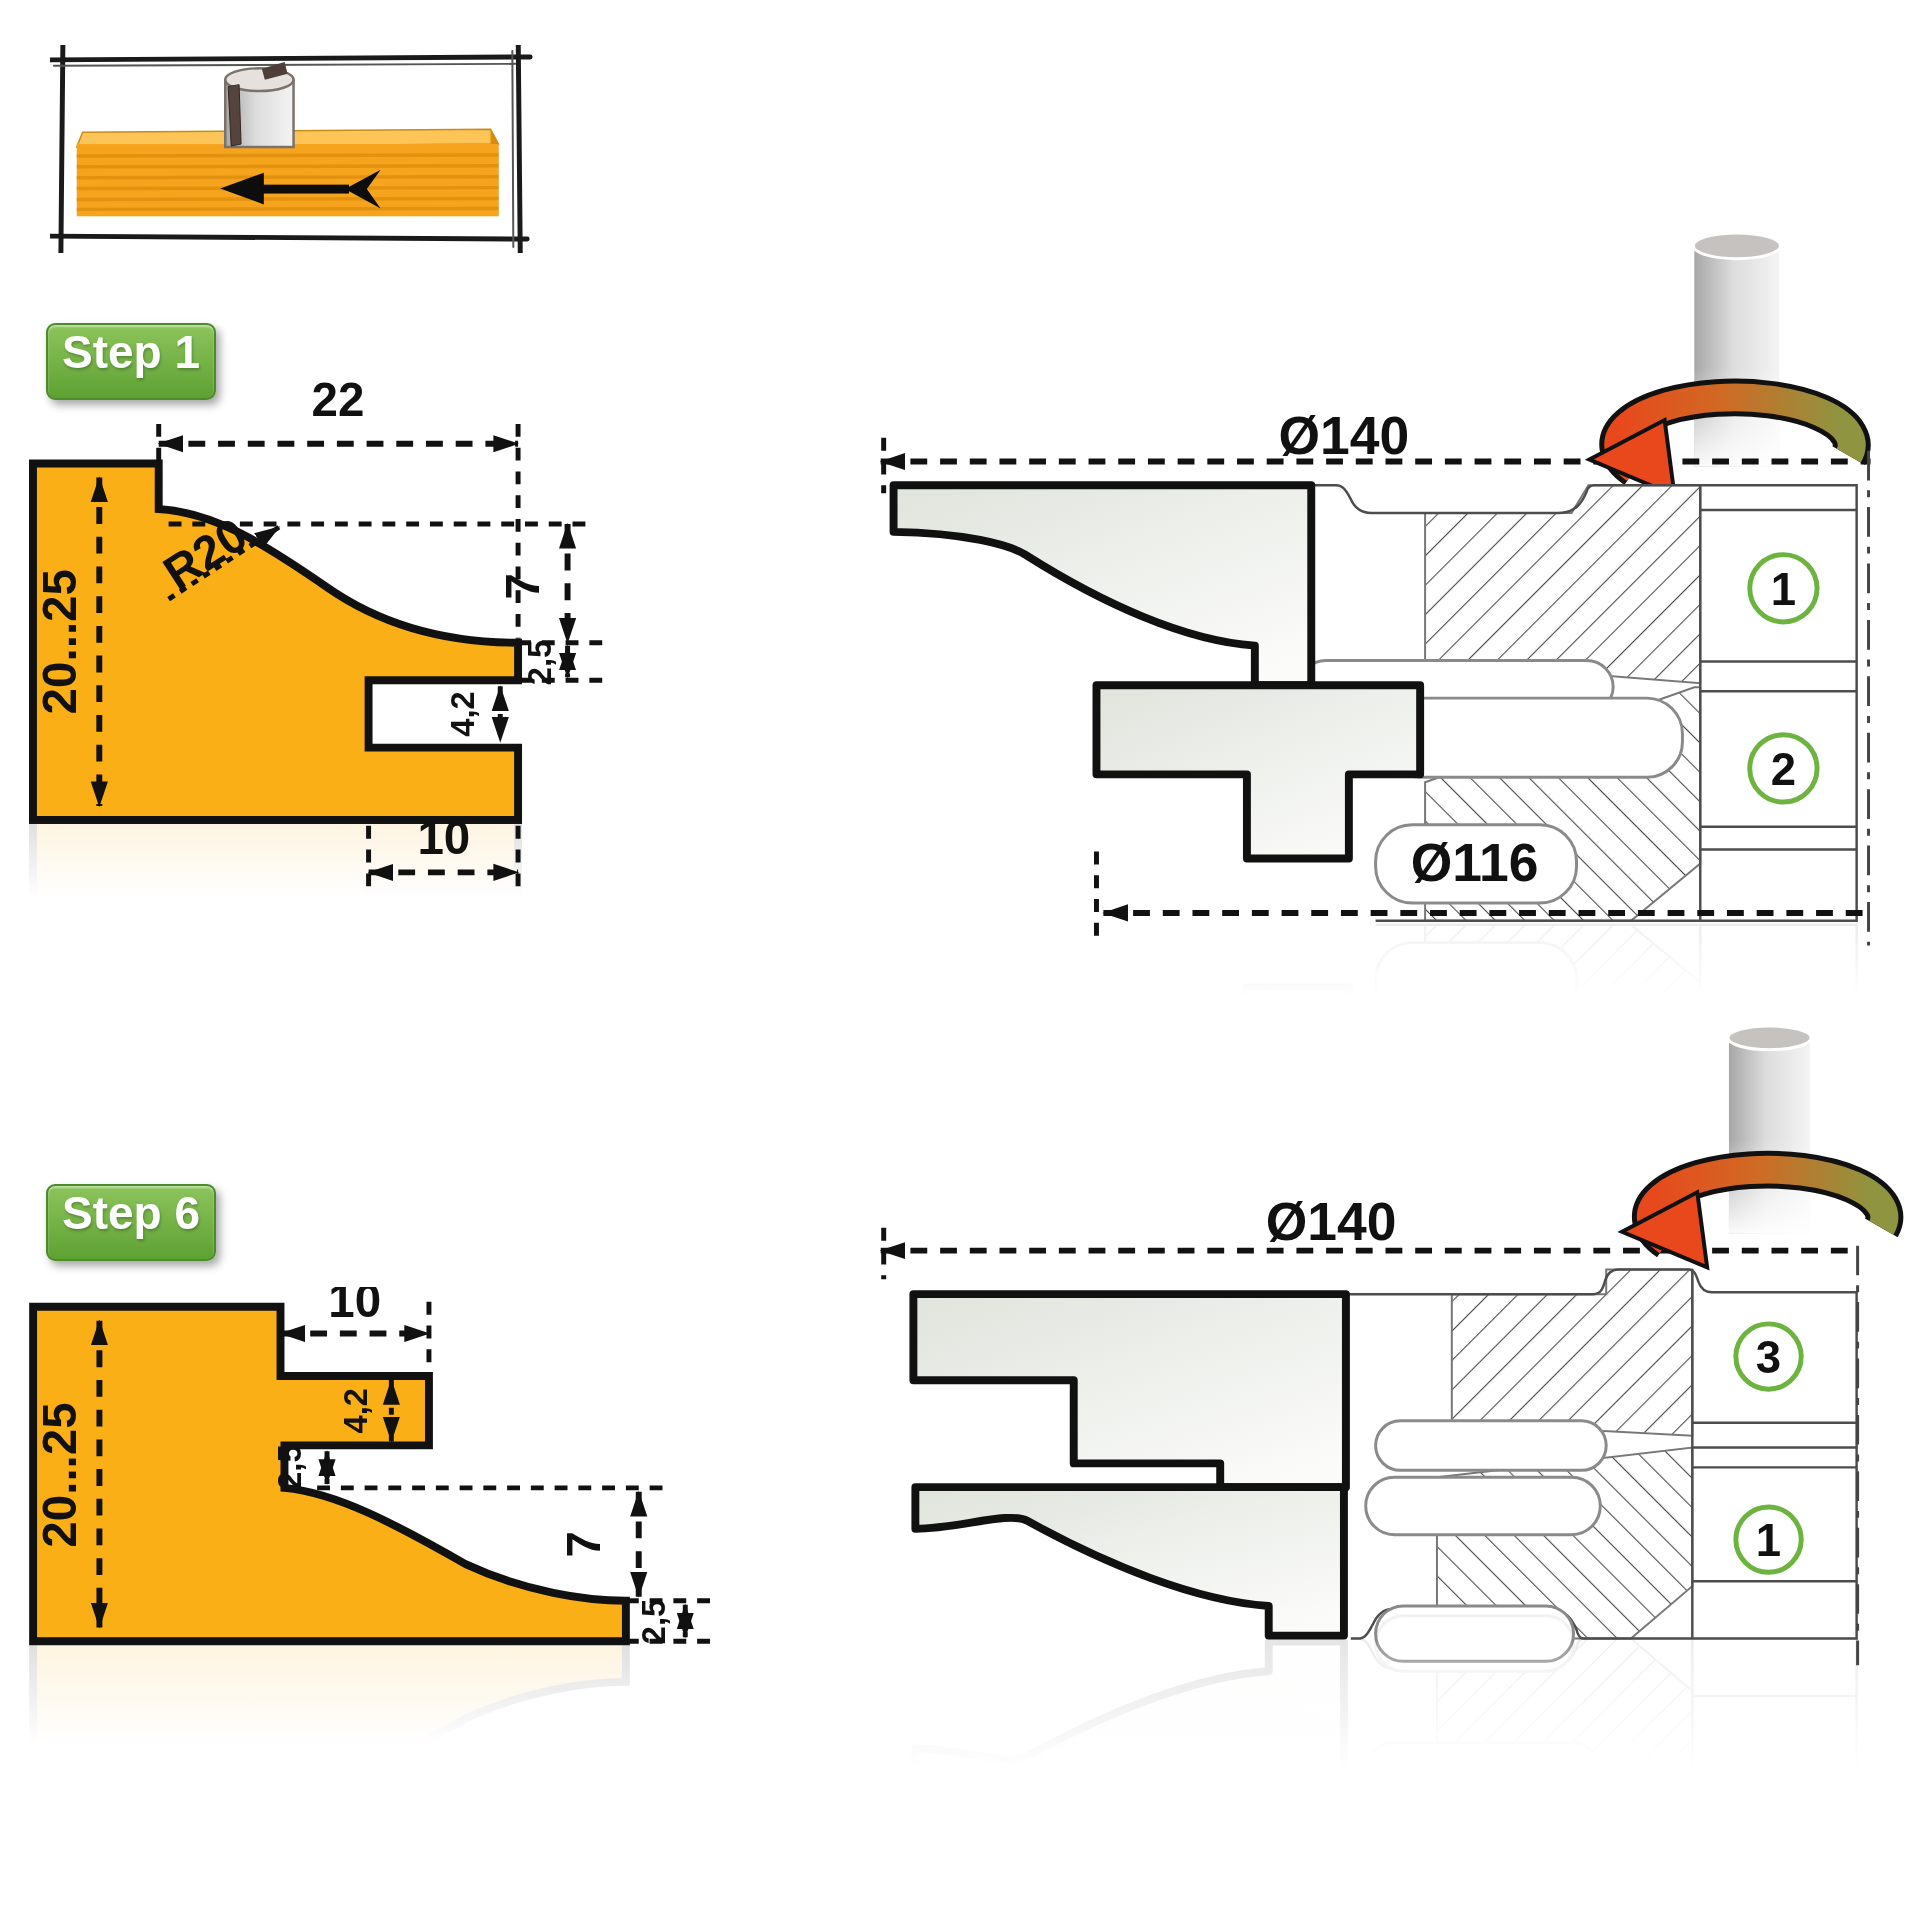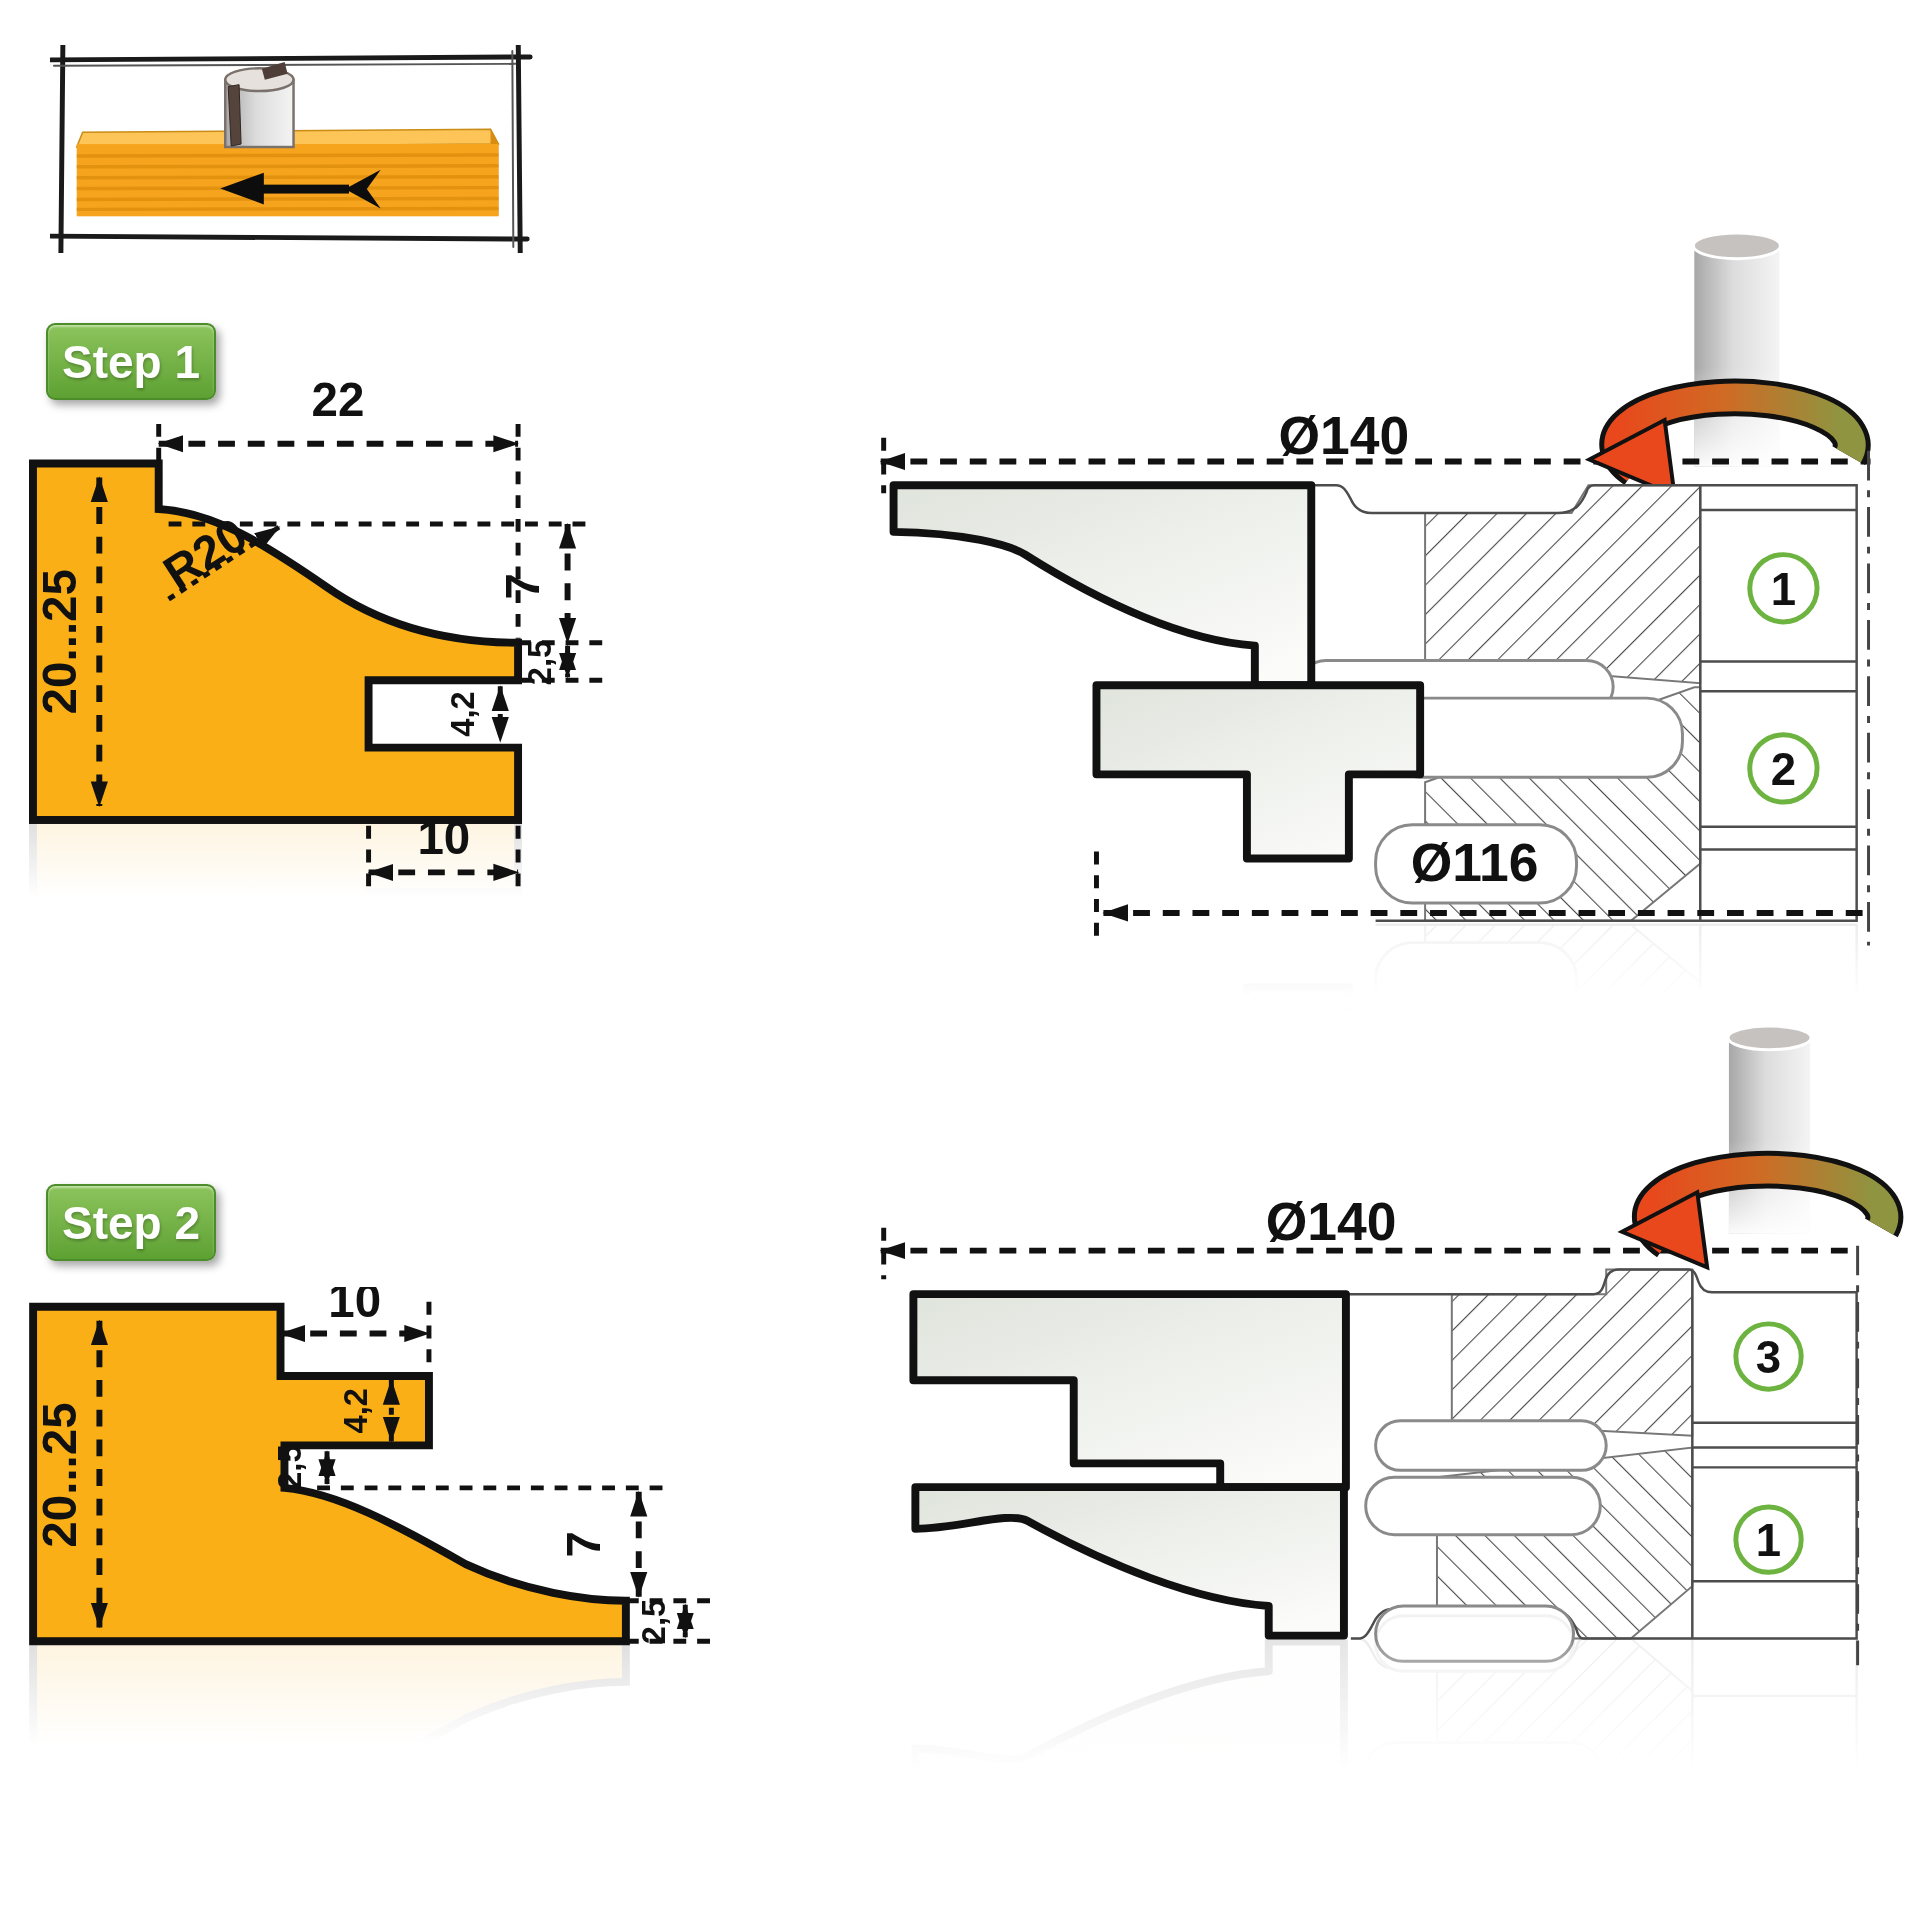--- a/index.html
+++ b/index.html
@@ -2,21 +2,21 @@
 <html><head>
 <meta charset="utf-8">
 <style>
   html,body{margin:0;padding:0;background:#fff;}
   .canvas{position:relative;width:1927px;height:1927px;background:#ffffff;overflow:hidden;
           font-family:"Liberation Sans",sans-serif;}
   .abs{position:absolute;}
   .badge{position:absolute;width:166px;height:73px;border-radius:9px;
          background:linear-gradient(#8cc45c,#5ea133);border:2px solid #4d8c2b;
          box-shadow:4px 5px 8px rgba(0,0,0,.35), inset 0 2px 2px rgba(255,255,255,.45);
-         display:flex;align-items:center;justify-content:center;
+         display:flex;align-items:flex-start;justify-content:center;
          color:#fff;font-size:46px;font-weight:bold;text-shadow:1px 2px 3px rgba(0,0,0,.25);}
   svg text{font-family:"Liberation Sans",sans-serif;}
   .dim{font-size:48px;font-weight:bold;fill:#111;}
   .dimS{font-size:33px;font-weight:bold;fill:#111;}
   .dia{font-size:54px;font-weight:bold;fill:#111;}
   .circN{font-size:46px;font-weight:bold;fill:#111;}
   .dl{stroke:#111;stroke-width:6;fill:none;stroke-dasharray:17 13;}
   .xl{stroke:#111;stroke-width:5;fill:none;stroke-dasharray:13 11;}
   .tl{stroke:#111;stroke-width:5;fill:none;stroke-dasharray:7 7;}
   .body-line{stroke:#4d4d4d;stroke-width:2.5;fill:none;}
@@ -189,21 +189,21 @@
     <text class="circN" x="942" y="391" text-anchor="middle">1</text>
   </g>
   <g>
     <circle class="gcirc" cx="942" cy="556" r="34"></circle>
     <text class="circN" x="942" y="573" text-anchor="middle">2</text>
   </g>
   <path class="cline" d="M1028,235 V735"></path>
 </svg>
 
 <div class="badge" style="left:46px;top:1184px">
-  <span>Step 2</span>
+  <span>Step 6</span>
 </div>
 
 <svg class="abs" style="left:20px;top:1287px" width="713" height="475" viewBox="0 0 720 480">
   <path id="p2s" class="oshape" d="M13,20 H263 V90 H413 V160 H267 V203 C320,208 380,240 450,280 C510,308 572,317 612,317 V358 H13 Z"></path>
   <use href="#p2s" transform="translate(0,716) scale(1,-1)" opacity="0.13"></use>
   <rect x="0" y="360" width="720" height="120" fill="url(#wfade)"></rect>
 
   <g>
     <path class="xl" d="M413,15 V85"></path>
     <path class="dl" d="M263,47 H413" marker-start="url(#ah)" marker-end="url(#ah)"></path>

